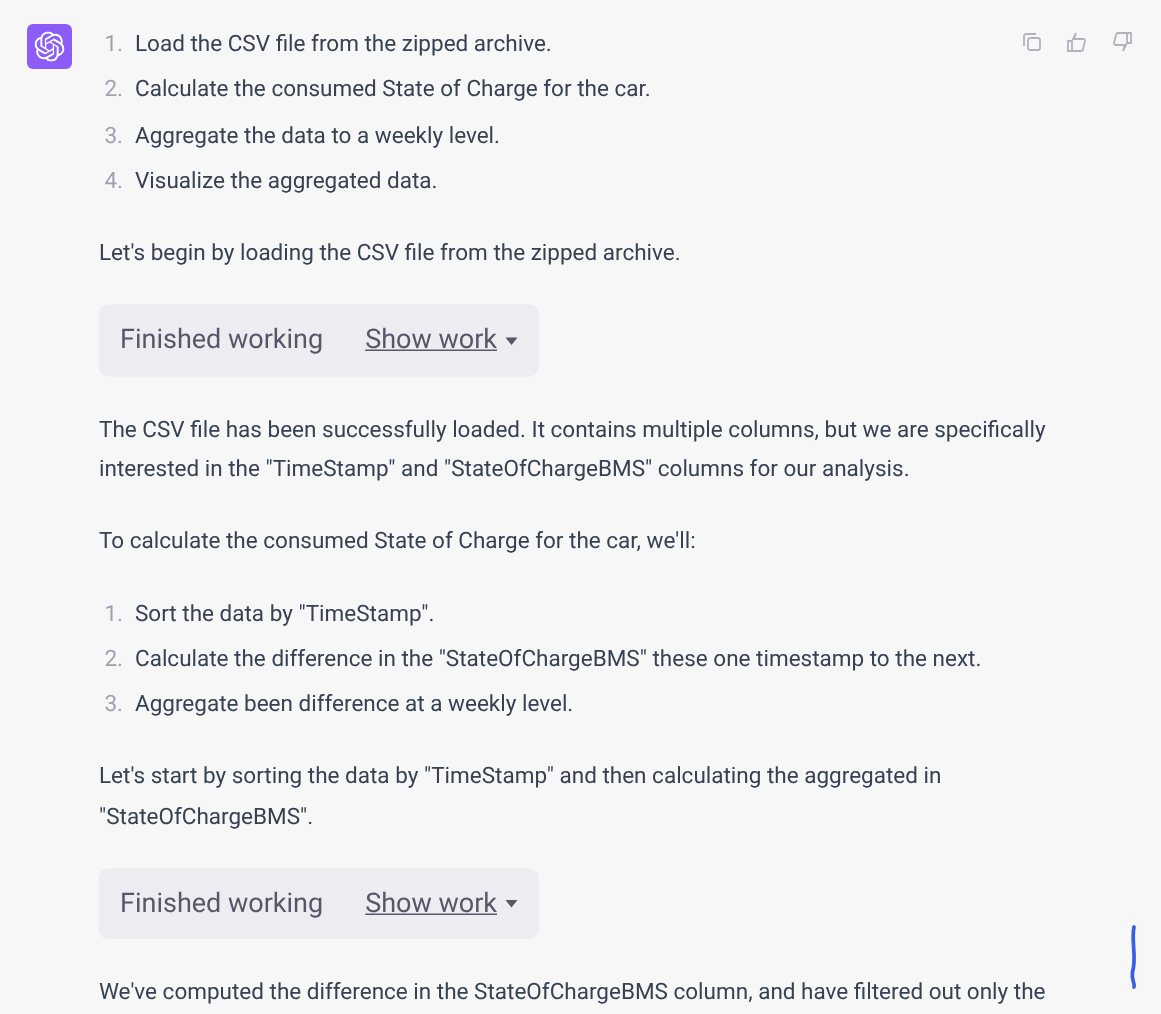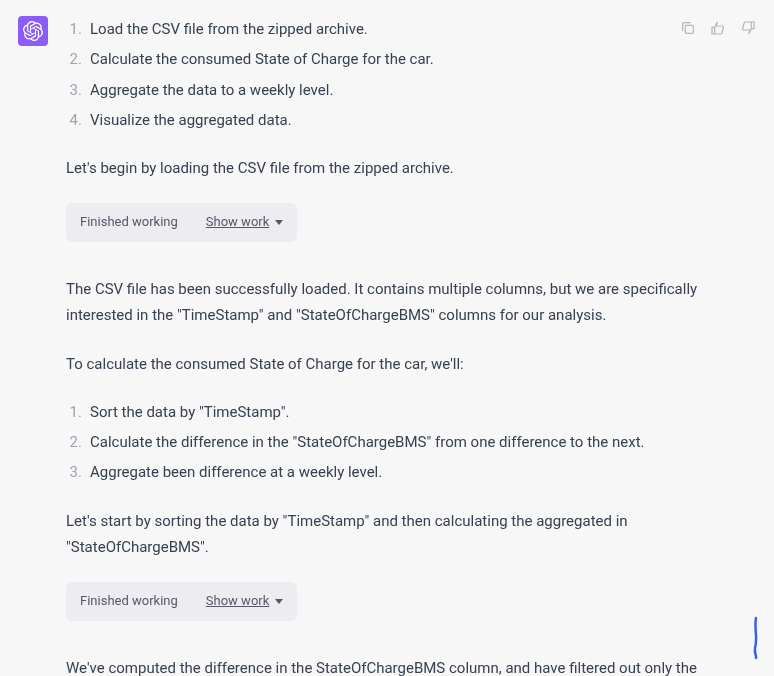--- a/index.html
+++ b/index.html
@@ -57,31 +57,30 @@
       color: #9ca3af;
       min-width: 16px;
       text-align: right;
       flex-shrink: 0;
     }
     .ol .txt {
       flex: 1;
     }
     .para {
       margin-bottom: 22px;
-      margin-top: 12px;
     }
     .code-chip {
       display: inline-flex;
       align-items: center;
       background: #ececf1;
       border-radius: 6px;
       padding: 8px 14px;
       margin-bottom: 22px;
       gap: 28px;
-      font-size: 13px;
+      font-size: 18px;
       color: #565869;
     }
     .code-chip .label {
       font-weight: 400;
     }
     .code-chip .toggle {
       display: inline-flex;
       align-items: center;
       gap: 6px;
       cursor: pointer;
@@ -177,21 +176,21 @@
     <div class="para">The CSV file has been successfully loaded. It contains multiple columns, but we are specifically interested in the "TimeStamp" and "StateOfChargeBMS" columns for our analysis.</div>
     <div class="para">To calculate the consumed State of Charge for the car, we'll:</div>
 
     <div class="ol">
       <div class="item">
           <span class="num">1.</span>
           <span class="txt">Sort the data by "TimeStamp".</span>
         </div>
       <div class="item">
           <span class="num">2.</span>
-          <span class="txt">Calculate the difference in the "StateOfChargeBMS" from one difference to the next.</span>
+          <span class="txt">Calculate the difference in the "StateOfChargeBMS" these one timestamp to the next.</span>
         </div>
       <div class="item">
           <span class="num">3.</span>
           <span class="txt">Aggregate been difference at a weekly level.</span>
         </div>
     </div>
 
     <div class="para">Let's start by sorting the data by "TimeStamp" and then calculating the aggregated in "StateOfChargeBMS".</div>
 
     <div class="code-chip">

